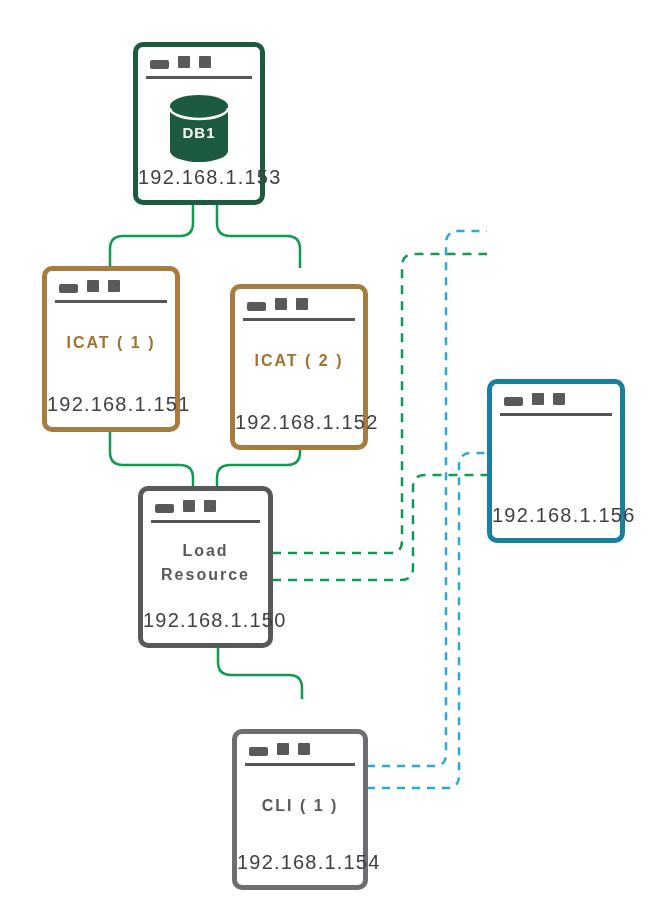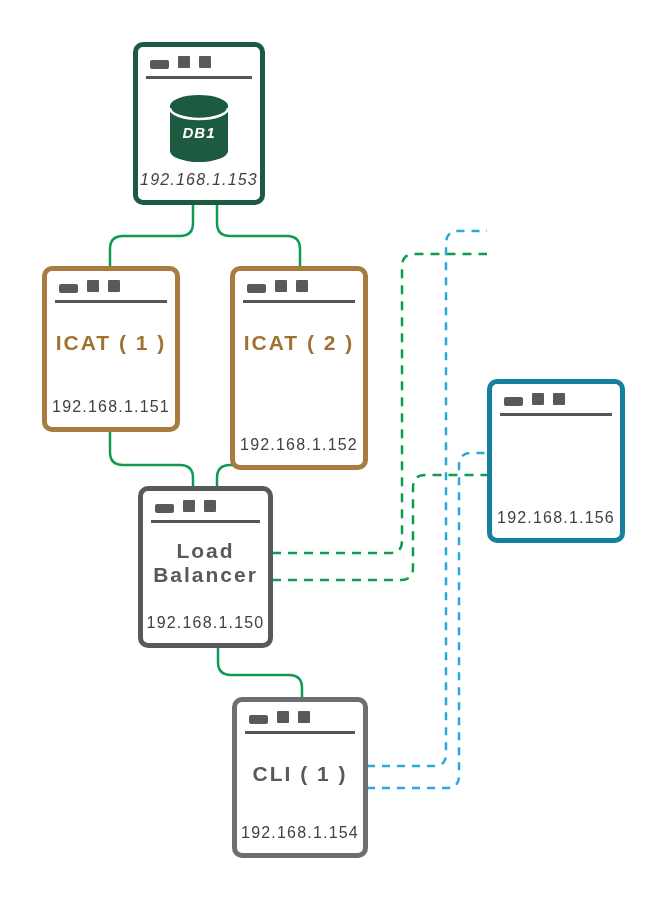--- a/index.html
+++ b/index.html
@@ -6,58 +6,58 @@
   #canvas {
     position:relative; width:665px; height:900px; background:#ffffff;
     font-family:"Liberation Sans", sans-serif; overflow:hidden;
   }
   #edges { position:absolute; left:0; top:0; z-index:0; }
 
   .node {
     position:absolute; box-sizing:border-box; background:#ffffff;
     border-style:solid; border-width:5px; border-radius:10px; z-index:1;
   }
-  .node.green  { border-color:#1d5b40;font-style:italic; }
+  .node.green  { border-color:#1d5b40; }
   .node.brown  { border-color:#a87c3e; }
   .node.dgray  { border-color:#58595b; }
-  .node.lgray  { border-color:#6d6e71; }
+  .node.lgray  { border-color:#6d6e71;margin-top:32px; }
   .node.teal   { border-color:#17809e; }
 
   .chrome-dash {
     position:absolute; left:12px; top:13px; width:19px; height:9px;
     background:#58595b; border-radius:2px;
   }
   .chrome-sq1, .chrome-sq2 {
     position:absolute; top:9px; width:12px; height:12px;
     background:#58595b; border-radius:1px;
   }
   .chrome-sq1 { left:40px; }
   .chrome-sq2 { left:61px; }
   .chrome-rule {
     position:absolute; left:8px; right:8px; top:29px; height:2.5px;
     background:#55565a;
   }
 
   .node-label {
     position:absolute; left:0; right:0; text-align:center;
-    font-weight:bold; font-size:21px; letter-spacing:2px; line-height:24px;
+    font-weight:bold; font-size:16px; letter-spacing:2px; line-height:24px;
   }
   .node-label.brown-t { color:#a1722f; }
   .node-label.gray-t  { color:#58595b; }
   .node-label.teal-t  { color:#1d81a0; letter-spacing:1px; font-size:20px; }
 
   .node-ip {
     position:absolute; left:0; right:0; bottom:11px; text-align:center;
-    color:#414042; font-size:16px; letter-spacing:1.2px; font-weight:500;
+    color:#414042; font-size:20px; letter-spacing:1.2px; font-weight:500;
   }
 
   
   #node-db1  { left:133px; top:42px;  width:132px; height:163px; }
   #node-icat1{ left:42px;  top:266px; width:138px; height:166px; }
-  #node-icat2{ left:230px; top:266px; width:138px; height:204px; }
+  #node-icat2{ left:230px; top:284px; width:138px; height:166px; }
   #node-lb   { left:138px; top:486px; width:135px; height:162px; }
   #node-cli1 { left:232px; top:697px; width:136px; height:161px; }
   #node-res1 { left:487px; top:157px; width:138px; height:163px; }
   #node-res2 { left:487px; top:379px; width:138px; height:164px; }
 
   #node-icat1 .node-label, #node-icat2 .node-label { top:60px; }
   #node-lb .node-label  { top:48px; width:110px; left:50%; right:auto; transform:translateX(-50%); }
   #node-cli1 .node-label{ top:60px; }
   #node-res1 .node-label{ top:56px; }
   #node-res2 .node-label{ top:56px; }
@@ -121,21 +121,21 @@
     <span class="chrome-rule"></span>
     <div class="node-label brown-t">ICAT ( 2 )</div>
     <div class="node-ip">192.168.1.152</div>
   </div>
 
   <div id="node-lb" class="node dgray">
     <span class="chrome-dash"></span>
     <span class="chrome-sq1"></span>
     <span class="chrome-sq2"></span>
     <span class="chrome-rule"></span>
-    <div class="node-label gray-t">Load Balancer</div>
+    <div class="node-label gray-t">Load Resource</div>
     <div class="node-ip">192.168.1.150</div>
   </div>
 
   <div id="node-cli1" class="node lgray">
     <span class="chrome-dash"></span>
     <span class="chrome-sq1"></span>
     <span class="chrome-sq2"></span>
     <span class="chrome-rule"></span>
     <div class="node-label gray-t">CLI ( 1 )</div>
     <div class="node-ip">192.168.1.154</div>

